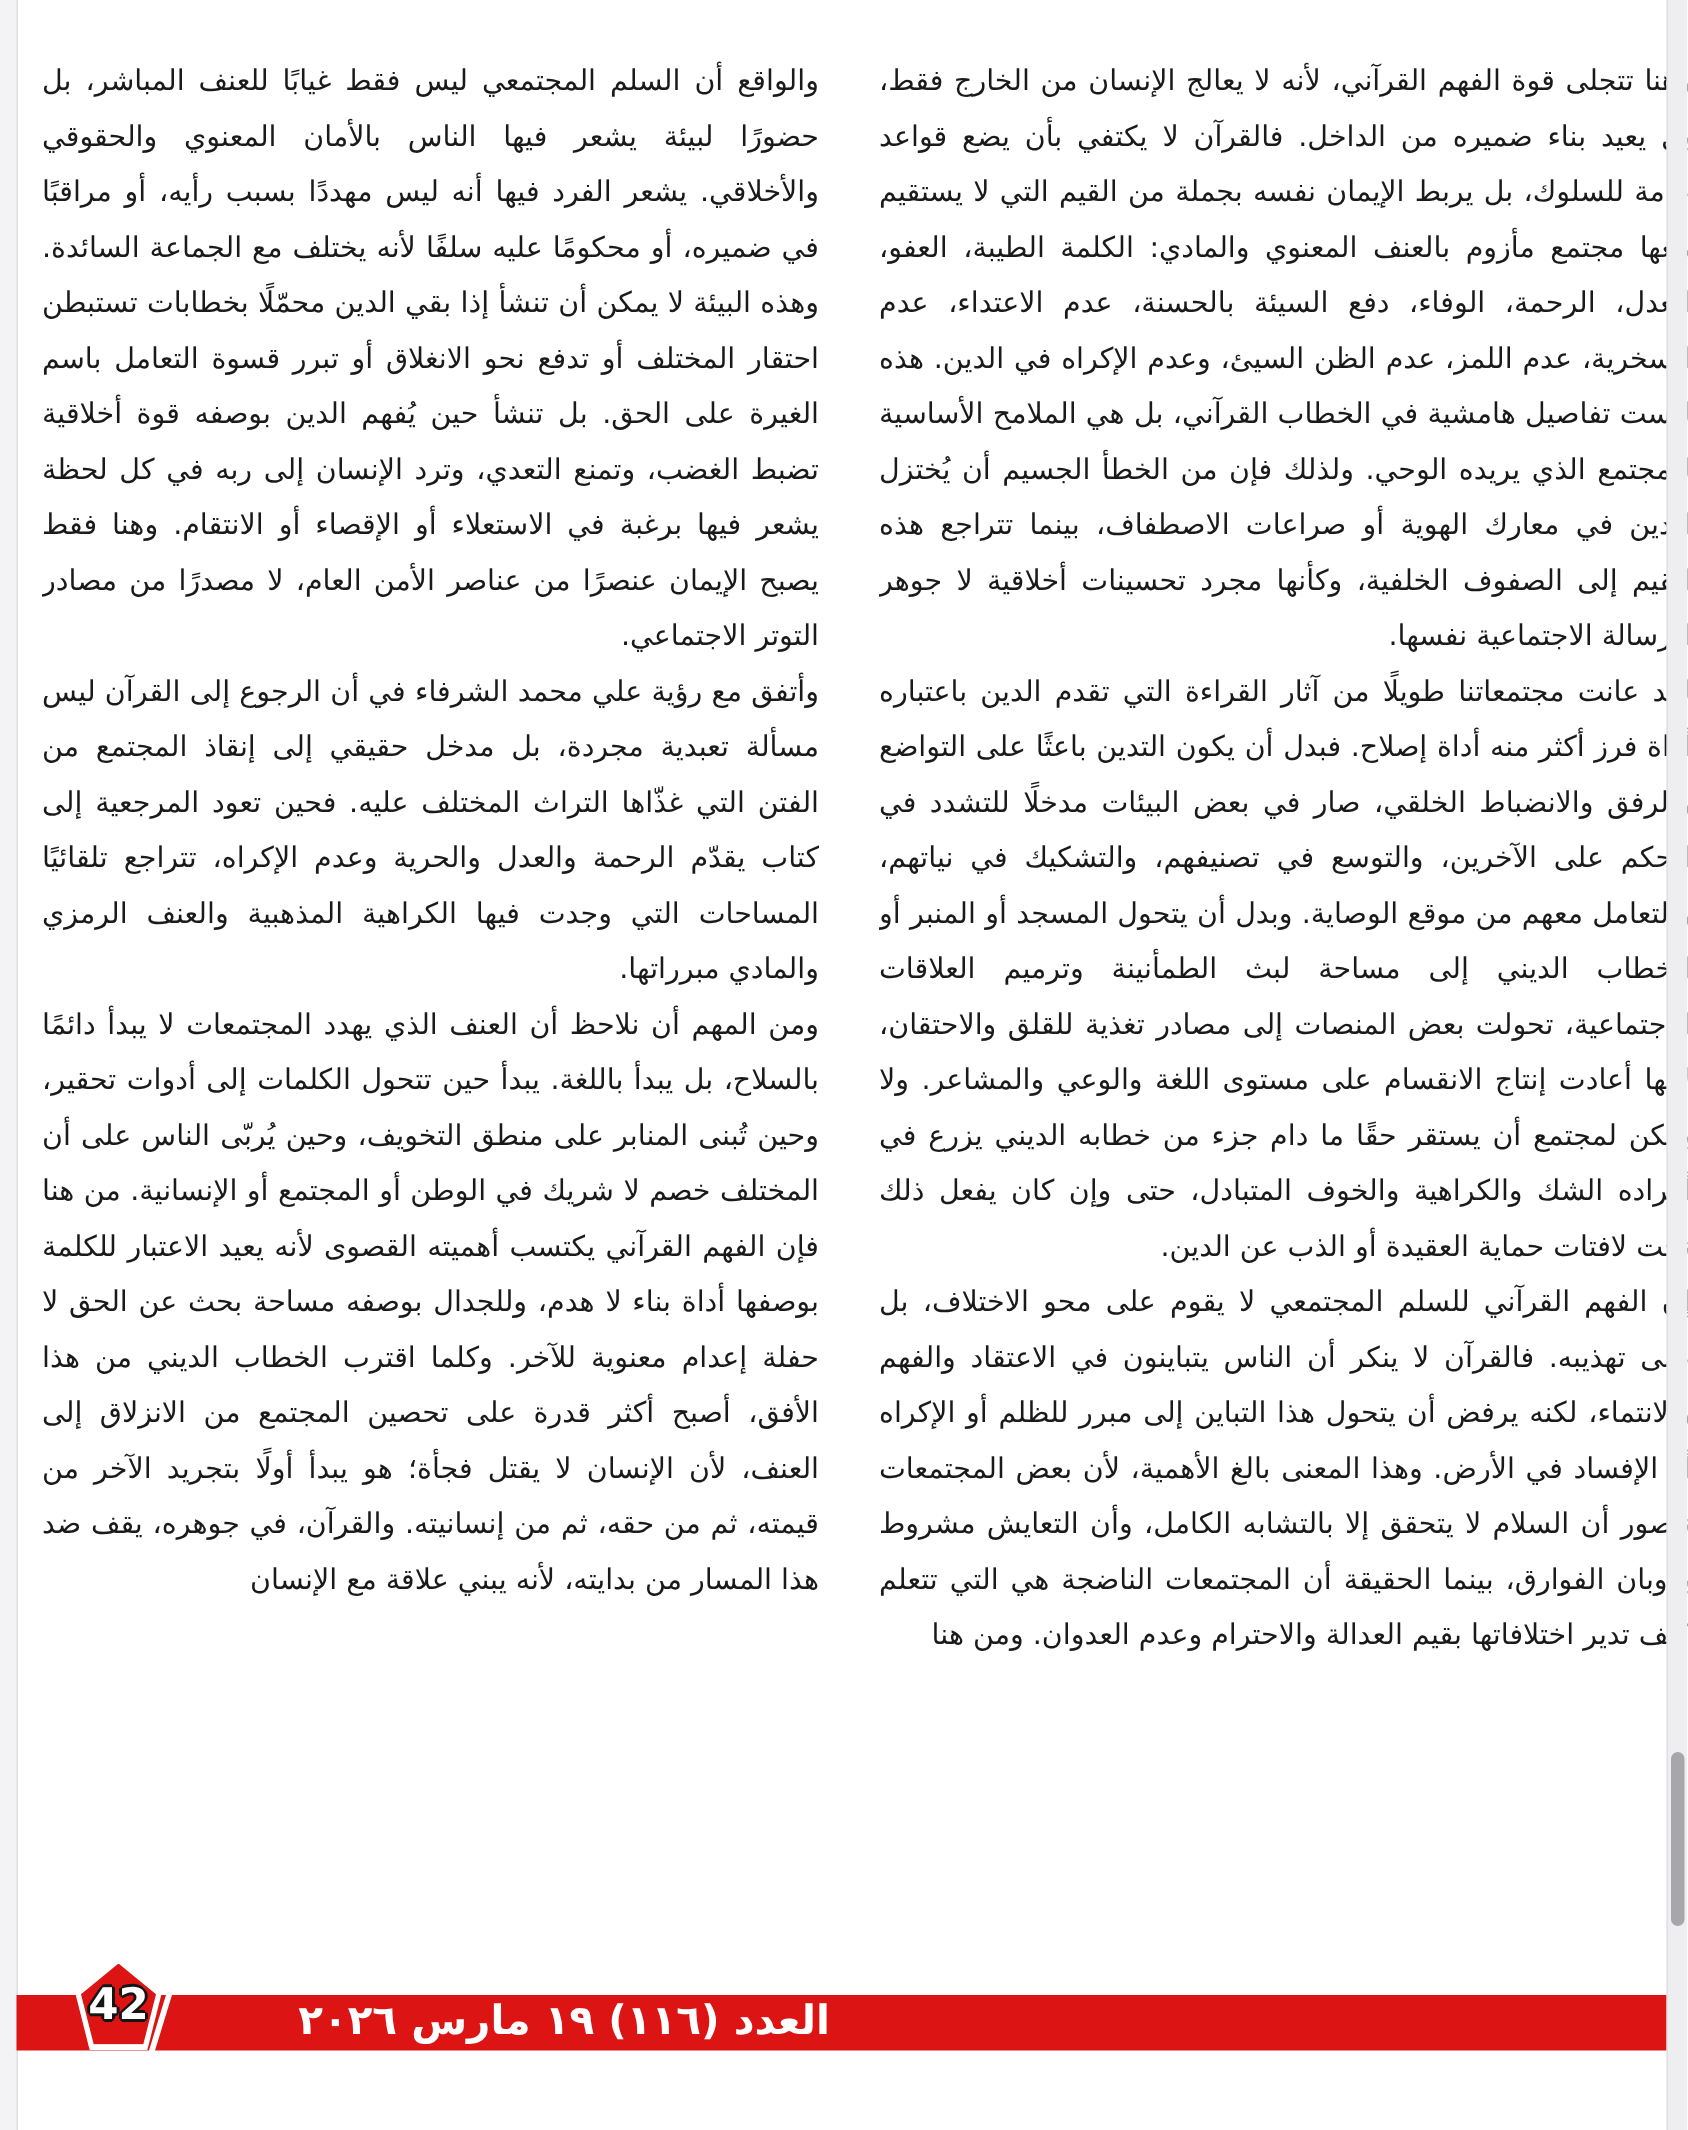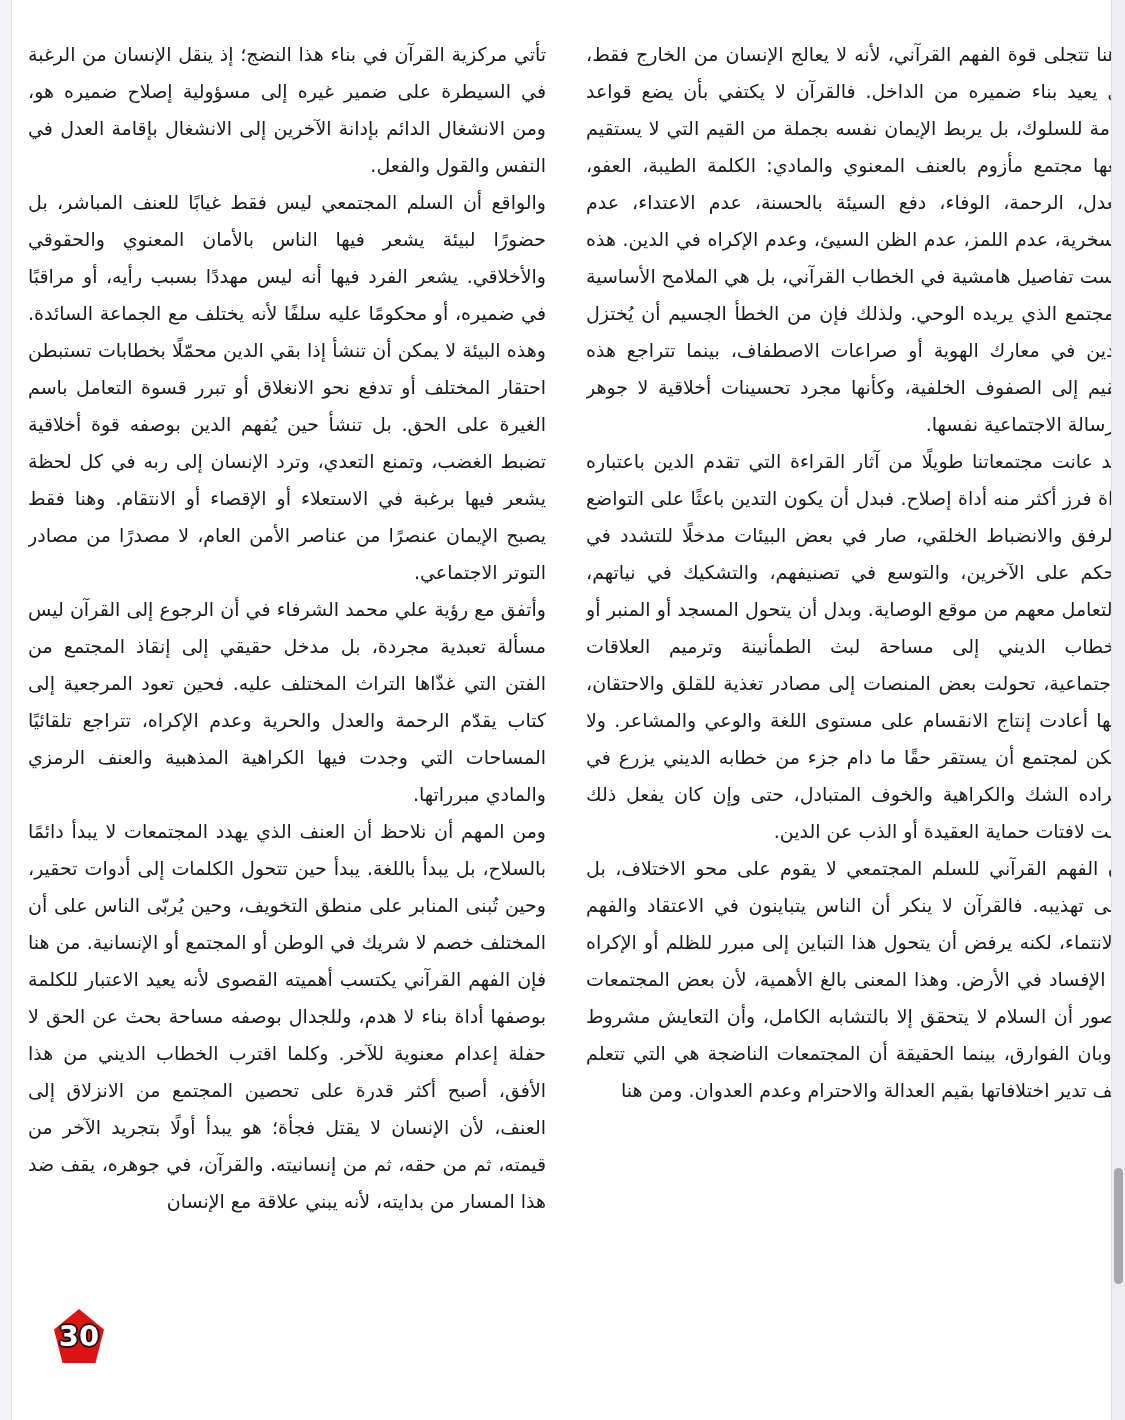--- a/index.html
+++ b/index.html
@@ -141,31 +141,33 @@
 
   <div class="gutter"></div>
 
   <section class="col col-right">
     <p class="para">وهنا تتجلى قوة الفهم القرآني، لأنه لا يعالج الإنسان من الخارج فقط، بل يعيد بناء ضميره من الداخل. فالقرآن لا يكتفي بأن يضع قواعد عامة للسلوك، بل يربط الإيمان نفسه بجملة من القيم التي لا يستقيم معها مجتمع مأزوم بالعنف المعنوي والمادي: الكلمة الطيبة، العفو، العدل، الرحمة، الوفاء، دفع السيئة بالحسنة، عدم الاعتداء، عدم السخرية، عدم اللمز، عدم الظن السيئ، وعدم الإكراه في الدين. هذه ليست تفاصيل هامشية في الخطاب القرآني، بل هي الملامح الأساسية للمجتمع الذي يريده الوحي. ولذلك فإن من الخطأ الجسيم أن يُختزل الدين في معارك الهوية أو صراعات الاصطفاف، بينما تتراجع هذه القيم إلى الصفوف الخلفية، وكأنها مجرد تحسينات أخلاقية لا جوهر الرسالة الاجتماعية نفسها.</p>
     <p class="para">لقد عانت مجتمعاتنا طويلًا من آثار القراءة التي تقدم الدين باعتباره أداة فرز أكثر منه أداة إصلاح. فبدل أن يكون التدين باعثًا على التواضع والرفق والانضباط الخلقي، صار في بعض البيئات مدخلًا للتشدد في الحكم على الآخرين، والتوسع في تصنيفهم، والتشكيك في نياتهم، والتعامل معهم من موقع الوصاية. وبدل أن يتحول المسجد أو المنبر أو الخطاب الديني إلى مساحة لبث الطمأنينة وترميم العلاقات الاجتماعية، تحولت بعض المنصات إلى مصادر تغذية للقلق والاحتقان، لأنها أعادت إنتاج الانقسام على مستوى اللغة والوعي والمشاعر. ولا يمكن لمجتمع أن يستقر حقًا ما دام جزء من خطابه الديني يزرع في أفراده الشك والكراهية والخوف المتبادل، حتى وإن كان يفعل ذلك تحت لافتات حماية العقيدة أو الذب عن الدين.</p>
     <p class="para">إن الفهم القرآني للسلم المجتمعي لا يقوم على محو الاختلاف، بل على تهذيبه. فالقرآن لا ينكر أن الناس يتباينون في الاعتقاد والفهم والانتماء، لكنه يرفض أن يتحول هذا التباين إلى مبرر للظلم أو الإكراه أو الإفساد في الأرض. وهذا المعنى بالغ الأهمية، لأن بعض المجتمعات تتصور أن السلام لا يتحقق إلا بالتشابه الكامل، وأن التعايش مشروط بذوبان الفوارق، بينما الحقيقة أن المجتمعات الناضجة هي التي تتعلم كيف تدير اختلافاتها بقيم العدالة والاحترام وعدم العدوان. ومن هنا</p>
   </section>
 
   <section class="col col-left">
-    <p class="para">تأتي مركزية القرآن في بناء هذا النضج؛ إذ ينقل الإنسان من الرغبة في السيطرة على ضمير غيره إلى مسؤولية إصلاح ضميره هو، ومن الانشغال الدائم بإدانة الآخرين إلى الانشغال بإقامة العدل في النفس والقول والفعل.</p>
     <p class="para">والواقع أن السلم المجتمعي ليس فقط غيابًا للعنف المباشر، بل حضورًا لبيئة يشعر فيها الناس بالأمان المعنوي والحقوقي والأخلاقي. يشعر الفرد فيها أنه ليس مهددًا بسبب رأيه، أو مراقبًا في ضميره، أو محكومًا عليه سلفًا لأنه يختلف مع الجماعة السائدة. وهذه البيئة لا يمكن أن تنشأ إذا بقي الدين محمّلًا بخطابات تستبطن احتقار المختلف أو تدفع نحو الانغلاق أو تبرر قسوة التعامل باسم الغيرة على الحق. بل تنشأ حين يُفهم الدين بوصفه قوة أخلاقية تضبط الغضب، وتمنع التعدي، وترد الإنسان إلى ربه في كل لحظة يشعر فيها برغبة في الاستعلاء أو الإقصاء أو الانتقام. وهنا فقط يصبح الإيمان عنصرًا من عناصر الأمن العام، لا مصدرًا من مصادر التوتر الاجتماعي.</p>
     <p class="para">وأتفق مع رؤية علي محمد الشرفاء في أن الرجوع إلى القرآن ليس مسألة تعبدية مجردة، بل مدخل حقيقي إلى إنقاذ المجتمع من الفتن التي غذّاها التراث المختلف عليه. فحين تعود المرجعية إلى كتاب يقدّم الرحمة والعدل والحرية وعدم الإكراه، تتراجع تلقائيًا المساحات التي وجدت فيها الكراهية المذهبية والعنف الرمزي والمادي مبرراتها.</p>
     <p class="para">ومن المهم أن نلاحظ أن العنف الذي يهدد المجتمعات لا يبدأ دائمًا بالسلاح، بل يبدأ باللغة. يبدأ حين تتحول الكلمات إلى أدوات تحقير، وحين تُبنى المنابر على منطق التخويف، وحين يُربّى الناس على أن المختلف خصم لا شريك في الوطن أو المجتمع أو الإنسانية. من هنا فإن الفهم القرآني يكتسب أهميته القصوى لأنه يعيد الاعتبار للكلمة بوصفها أداة بناء لا هدم، وللجدال بوصفه مساحة بحث عن الحق لا حفلة إعدام معنوية للآخر. وكلما اقترب الخطاب الديني من هذا الأفق، أصبح أكثر قدرة على تحصين المجتمع من الانزلاق إلى العنف، لأن الإنسان لا يقتل فجأة؛ هو يبدأ أولًا بتجريد الآخر من قيمته، ثم من حقه، ثم من إنسانيته. والقرآن، في جوهره، يقف ضد هذا المسار من بدايته، لأنه يبني علاقة مع الإنسان</p>
   </section>
 
+  <div class="footer-bar">
+    <span class="footer-text">العدد (١١٦) ١٩ مارس ٢٠٢٦</span>
+  </div>
 
   <div class="badge-slash"></div>
 
   <div class="badge">
     <div class="badge-shape"></div>
-    <span class="badge-num">30</span>
+    <span class="badge-num">42</span>
   </div>
 
   <div class="scrollbar-track">
     <div class="scrollbar-thumb"></div>
   </div>
 
 </div>
 
 </body></html>

